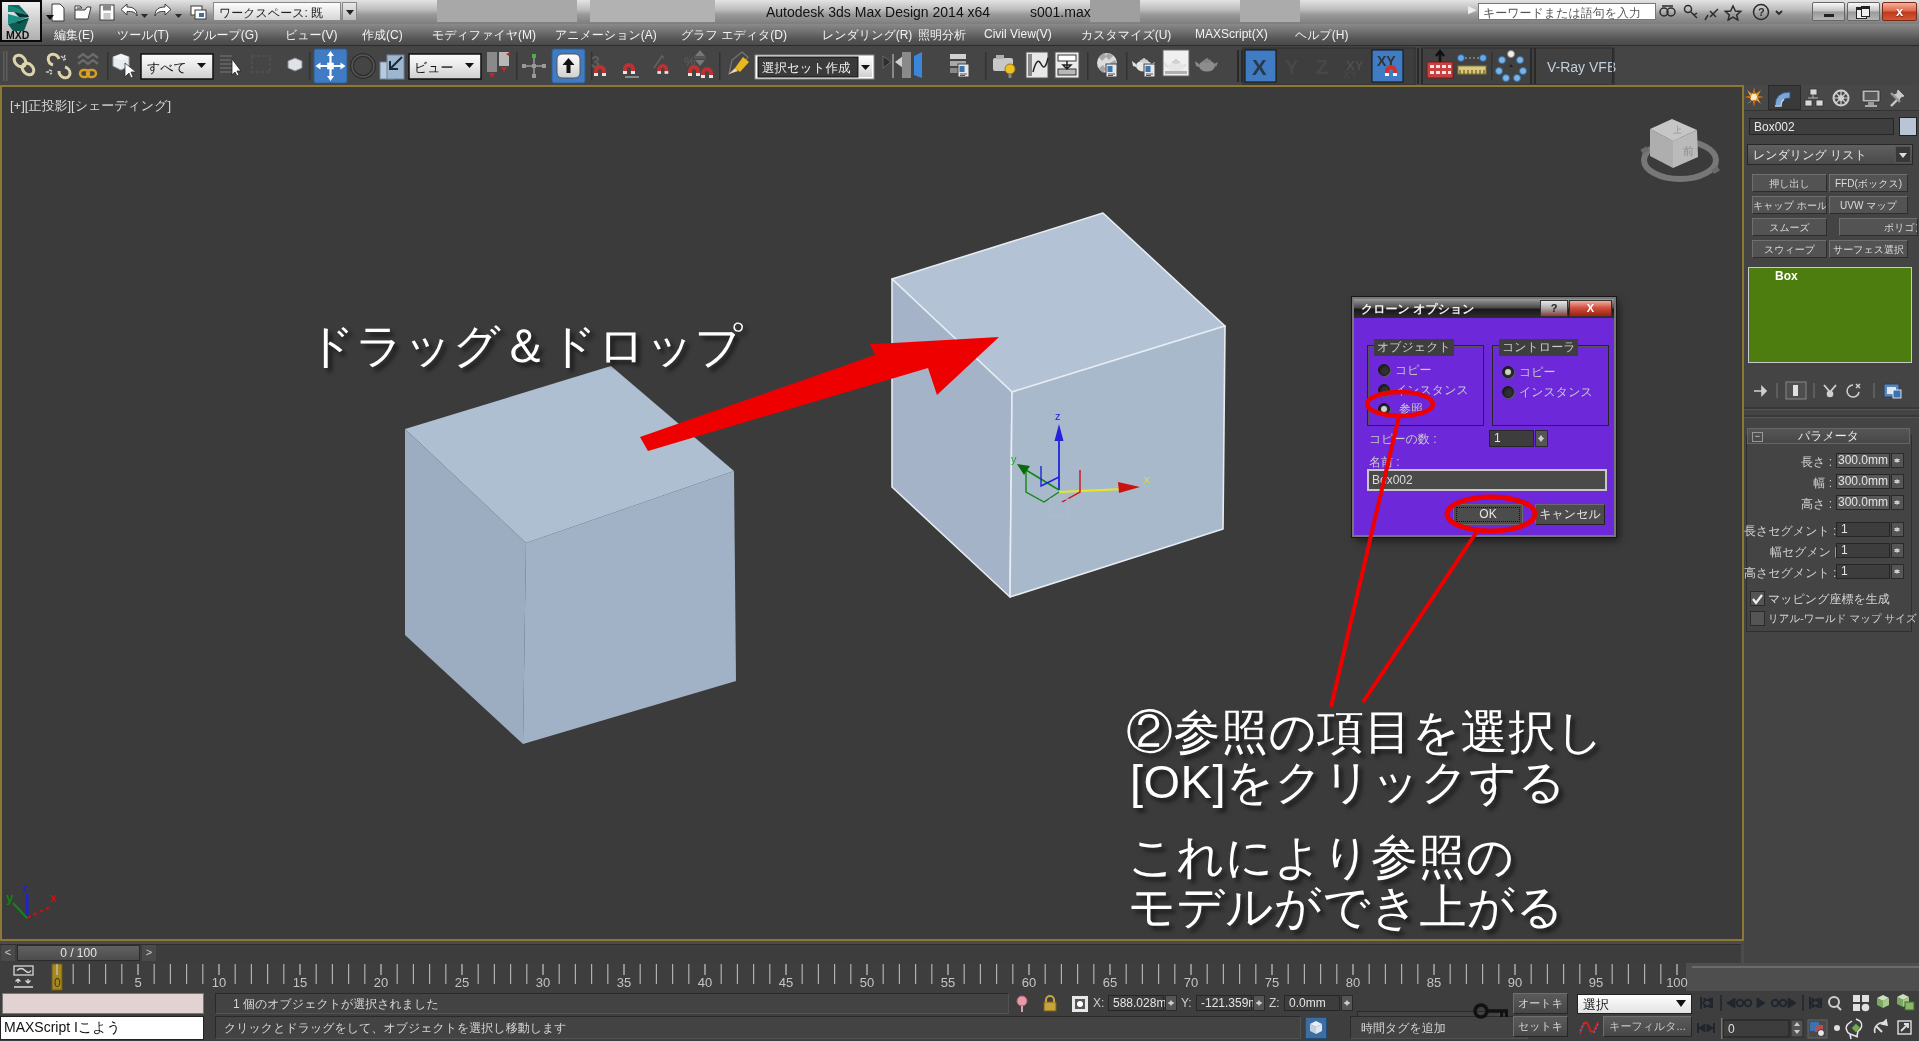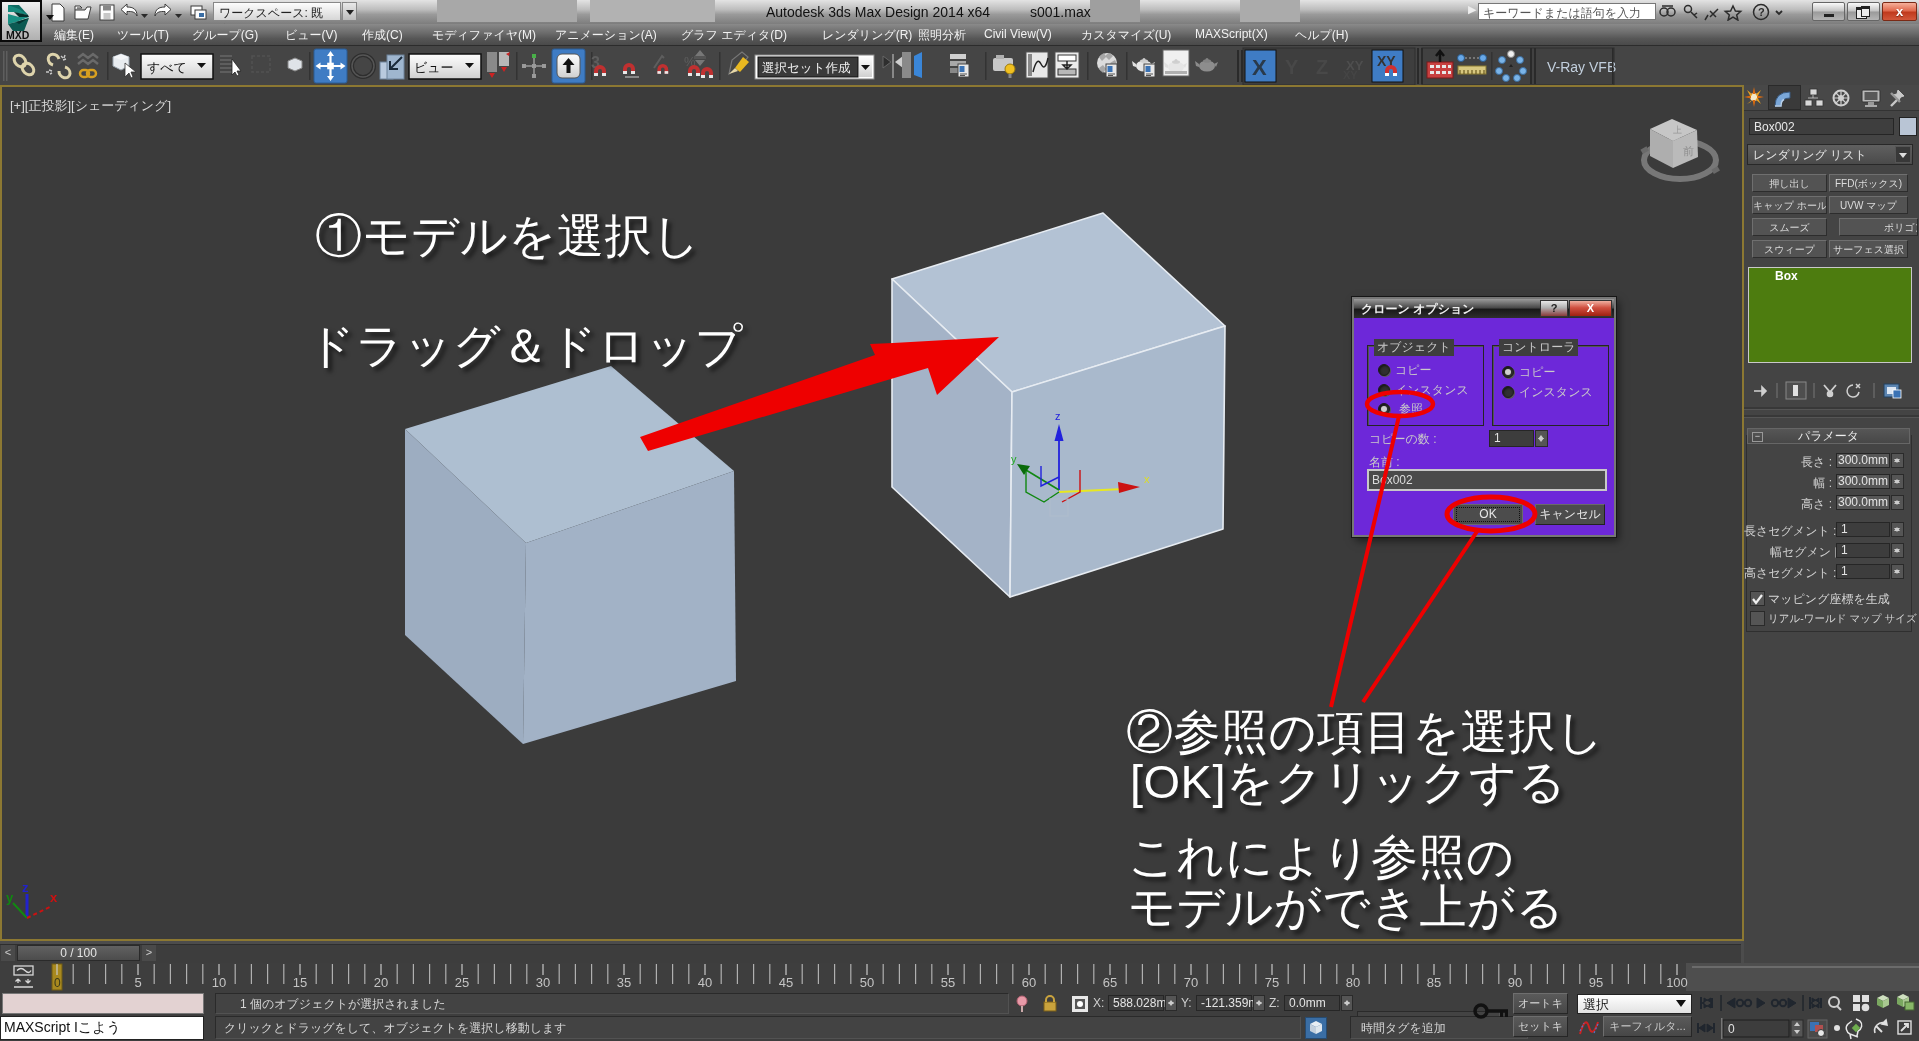--- a/index.html
+++ b/index.html
@@ -450,21 +450,20 @@
 
     <g>
       <line x1="27" y1="918" x2="27" y2="894" stroke="#2222cc" stroke-width="3"></line>
       <text x="22" y="892" fill="#2222cc" font-size="13" font-weight="bold">z</text>
       <line x1="27" y1="918" x2="13" y2="903" stroke="#118811" stroke-width="2"></line>
       <text x="6" y="902" fill="#118811" font-size="13" font-weight="bold">y</text>
       <line x1="27" y1="918" x2="52" y2="906" stroke="#cc1111" stroke-width="2" stroke-dasharray="4,3"></line>
       <text x="50" y="902" fill="#cc1111" font-size="13" font-weight="bold">x</text>
     </g>
   </svg>
-  <div class="anno" style="left:313px;top:118px;">①モデルを選択し</div>
   <div class="anno" style="left:305px;top:228px;">ドラッグ＆ドロップ</div>
   <div class="anno" style="left:1124px;top:614px;">②参照の項目を選択し</div>
   <div class="anno" style="left:1128px;top:664px;">[OK]をクリックする</div>
   <div class="anno" style="left:1126px;top:739px;">これにより参照の</div>
   <div class="anno" style="left:1126px;top:789px;">モデルができ上がる</div>
 </div>
 
 <svg class="abs" style="left:0;top:0;z-index:60;pointer-events:none;" width="1919" height="1041" viewBox="0 0 1919 1041">
   <g fill="none" stroke="#ee0000">
     <ellipse cx="1400" cy="404" rx="33" ry="12" stroke-width="4.5"></ellipse>
@@ -759,21 +758,21 @@
       <line x1="1677.0" x2="1677.0" y1="1" y2="12" stroke="#c8c8c8" stroke-width="1.2"></line>
       <text x="1677.0" y="24" fill="#c4c4c4" font-size="13" text-anchor="middle">100</text>
   </svg>
 </div>
 
 <div id="statusbar">
 
   <div class="abs" style="left:2px;top:2px;width:202px;height:21px;background:#e3d2d2;border:1px solid #777;box-sizing:border-box;"></div>
   <div class="abs" style="left:0px;top:25px;width:204px;height:24px;background:#ffffff;border:1px solid #222;box-sizing:border-box;color:#111;font-size:14px;padding:2px 0 0 3px;">MAXScript Iこよう</div>
 
-  <div class="sbox" style="left:215px;top:2px;width:794px;height:21px;"><span style="margin-left:24px;line-height:20px;">1 個のオブジェクトが選択されました</span></div>
+  <div class="sbox" style="left:215px;top:2px;width:794px;height:21px;"><span style="margin-left:17px;line-height:20px;">1 個のオブジェクトが選択されました</span></div>
   <div class="sbox" style="left:215px;top:25px;width:1086px;height:23px;"><span style="margin-left:8px;line-height:22px;">クリックとドラッグをして、オブジェクトを選択し移動します</span></div>
 
   <svg class="abs" style="left:1014px;top:3px;" width="75" height="20" viewBox="0 0 75 20">
     <circle cx="8" cy="7" r="5" fill="#e89aa8" stroke="#b06070"></circle>
       <rect x="7" y="12" width="2" height="6" fill="#caa"></rect>
     <rect x="30" y="8" width="12" height="9" fill="#c8a23c" stroke="#7a5f18"></rect>
       <path d="M32,8 v-2 a4,4 0 0,1 8,0 v2" fill="none" stroke="#caa43e" stroke-width="2"></path>
     <rect x="58" y="2" width="16" height="16" fill="#e8e8e8"></rect>
       <rect x="61" y="5" width="10" height="10" fill="#555"></rect>
       <circle cx="66" cy="10" r="3" fill="#fff"></circle>

